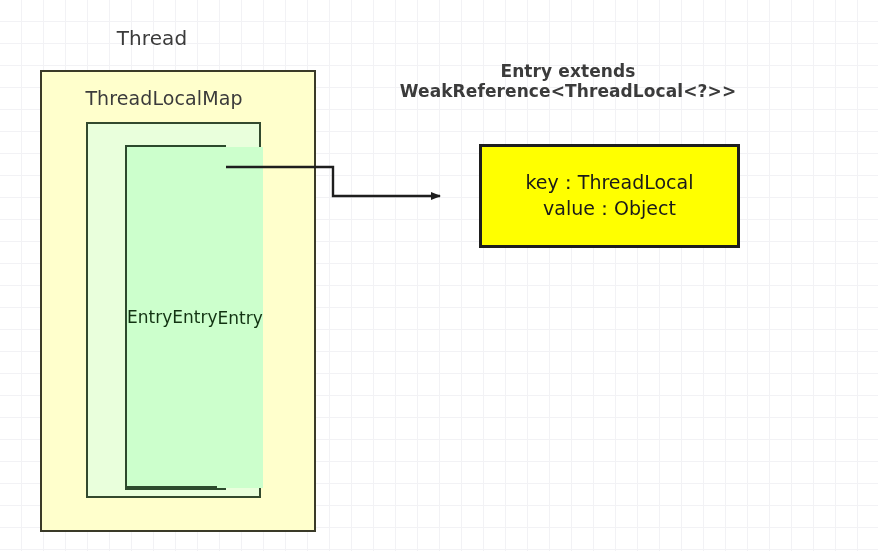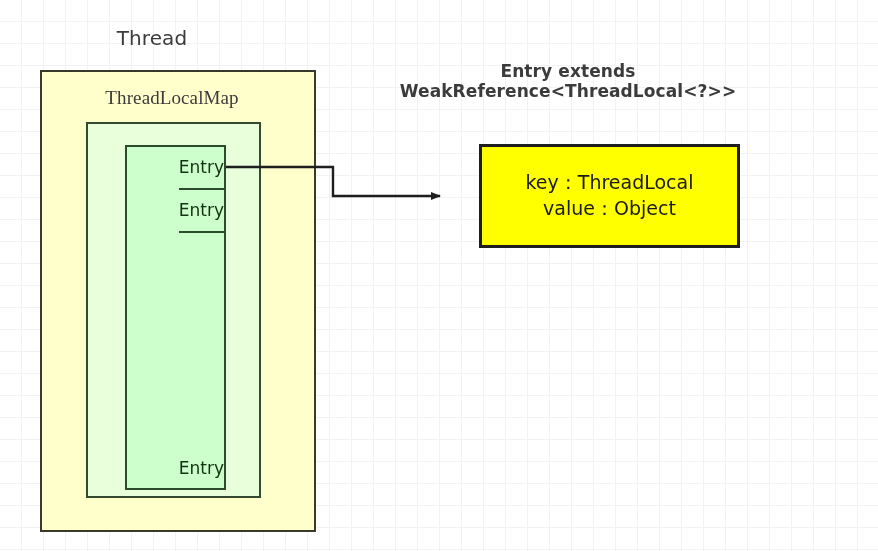--- a/index.html
+++ b/index.html
@@ -44,25 +44,24 @@
   }
 
   #thread-label {
     left: 52px;
     top: 27px;
     width: 200px;
     font-size: 20px;
   }
 
   #tlm-label {
-    left: 72px;
+    left: 64px;
     top: 87px;
     width: 200px;
     font-size: 19px;
-    font-family: Liberation Serif, serif;
   }
 
   #entry-extends-label {
     left: 393px;
     top: 61px;
     width: 350px;
     font-size: 17px;
     font-weight: bold;
   }
 
@@ -93,22 +92,21 @@
   #entry-list {
     position: absolute;
     left: 125px;
     top: 145px;
     width: 101px;
     height: 345px;
     box-sizing: border-box;
     border: 2px solid #2c4a2c;
     background: #ccffcc;
     display: flex;
-    flex-direction: column;
-    align-items: flex-end;
+    flex-direction: row;
   }
 
   .entry-cell {
     flex: 1 1 0;
     box-sizing: border-box;
     border-bottom: 2px solid #2c4a2c;
     background: #ccffcc;
     color: #123312;
     font-size: 17px;
     display: flex;

